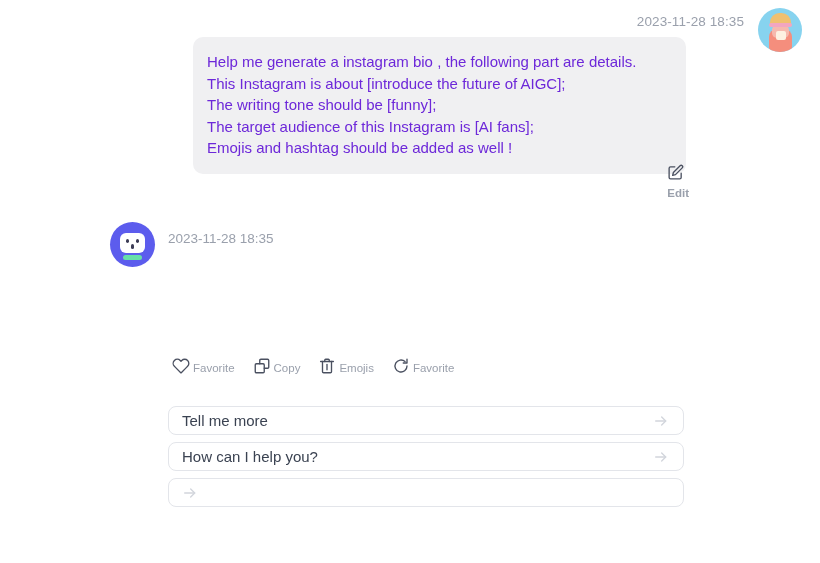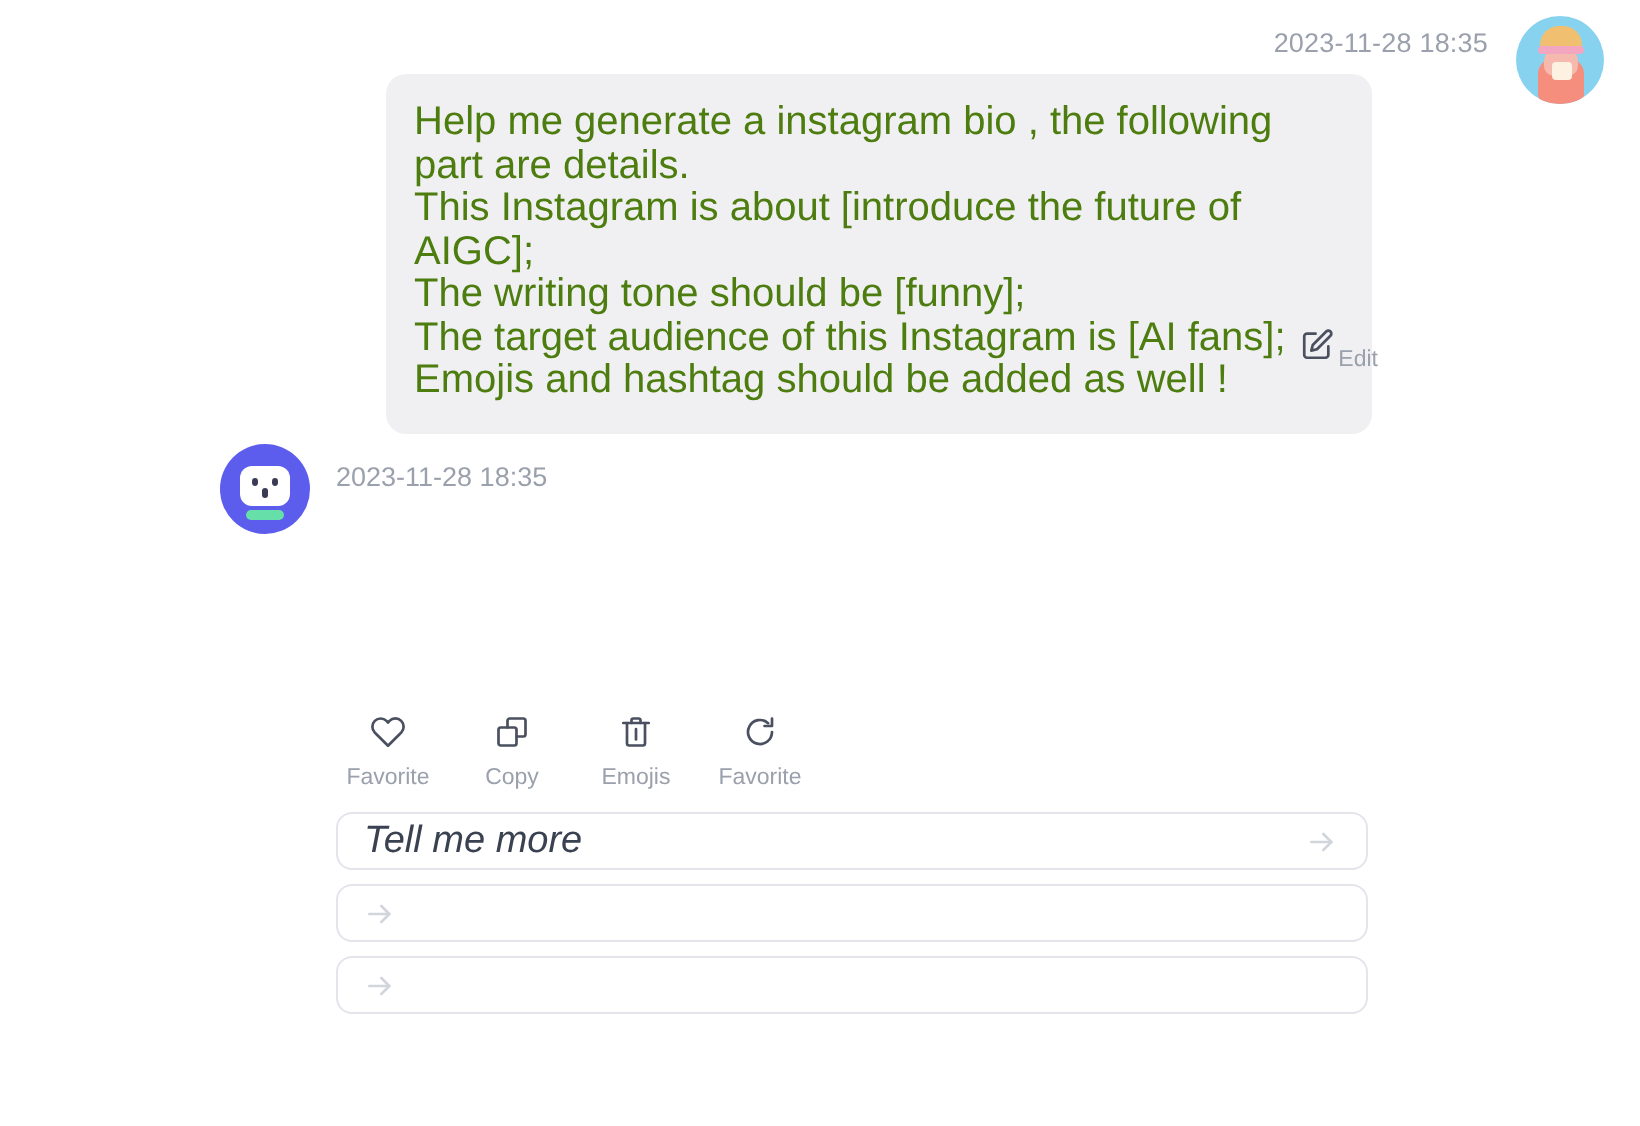--- a/index.html
+++ b/index.html
@@ -84,34 +84,36 @@
   }
 
   .user-bubble {
     position: absolute;
     left: 193px;
     top: 37px;
     width: 493px;
     background: #f0f0f2;
     border-radius: 10px;
     padding: 14px 16px 15px 14px;
-    color: #4d7c0f;
-    font-size: 20px;
+    color: #6d28d9;
+    font-size: 15px;
     line-height: 21.5px;
     white-space: pre-wrap;
   }
 
   .user-actions {
     position: absolute;
     right: 131px;
     top: 164px;
     display: flex;
-    align-items: flex-end;
+    flex-direction: column;
+    align-items: flex-start;
     gap: 2px;
     cursor: pointer;
+    font-weight: bold;
   }
   .user-actions .lbl {
     font-size: 11.5px;
     color: #9aa0ac;
   }
 
   
   .bot-block { position: absolute; left: 0; top: 214px; width: 820px; }
   .avatar-bot {
     position: absolute;
@@ -176,21 +178,21 @@
 
   .bot-actions {
     position: absolute;
     left: 172px;
     top: 357px;
     display: flex;
     gap: 18px;
   }
   .act {
     display: flex;
-    flex-direction: column;
+    flex-direction: row;
     align-items: center;
     gap: 3px;
     cursor: pointer;
     min-width: 44px;
   }
   .act .lbl {
     font-size: 11.5px;
     color: #9aa0ac;
     white-space: nowrap;
   }
@@ -210,23 +212,22 @@
     border: 1px solid #e3e5ea;
     border-radius: 8px;
     background: #ffffff;
     display: flex;
     align-items: center;
     justify-content: space-between;
     padding: 0 14px 0 13px;
     cursor: pointer;
   }
   .sugg .txt {
-    font-size: 19px;
+    font-size: 15px;
     color: #3a4251;
-    font-style: italic;
   }
   .sugg .arrow { display: flex; align-items: center; }
 </style>
 </head>
 <body>
 
 <div class="page">
 
   <div class="user-block">
     <div class="user-head">
@@ -320,20 +321,21 @@
     <div class="sugg">
       <span class="txt">Tell me more</span>
       <span class="arrow">
         <svg width="16" height="16" viewBox="0 0 24 24" fill="none" stroke="#d2d5dc" stroke-width="2" stroke-linecap="round" stroke-linejoin="round">
           <path d="M4 12h15"></path>
             <path d="M13 6l6 6-6 6"></path>
         </svg>
       </span>
     </div>
     <div class="sugg">
+      <span class="txt">How can I help you?</span>
       <span class="arrow">
         <svg width="16" height="16" viewBox="0 0 24 24" fill="none" stroke="#d2d5dc" stroke-width="2" stroke-linecap="round" stroke-linejoin="round">
           <path d="M4 12h15"></path>
             <path d="M13 6l6 6-6 6"></path>
         </svg>
       </span>
     </div>
     <div class="sugg">
       <span class="arrow">
         <svg width="16" height="16" viewBox="0 0 24 24" fill="none" stroke="#d2d5dc" stroke-width="2" stroke-linecap="round" stroke-linejoin="round">

